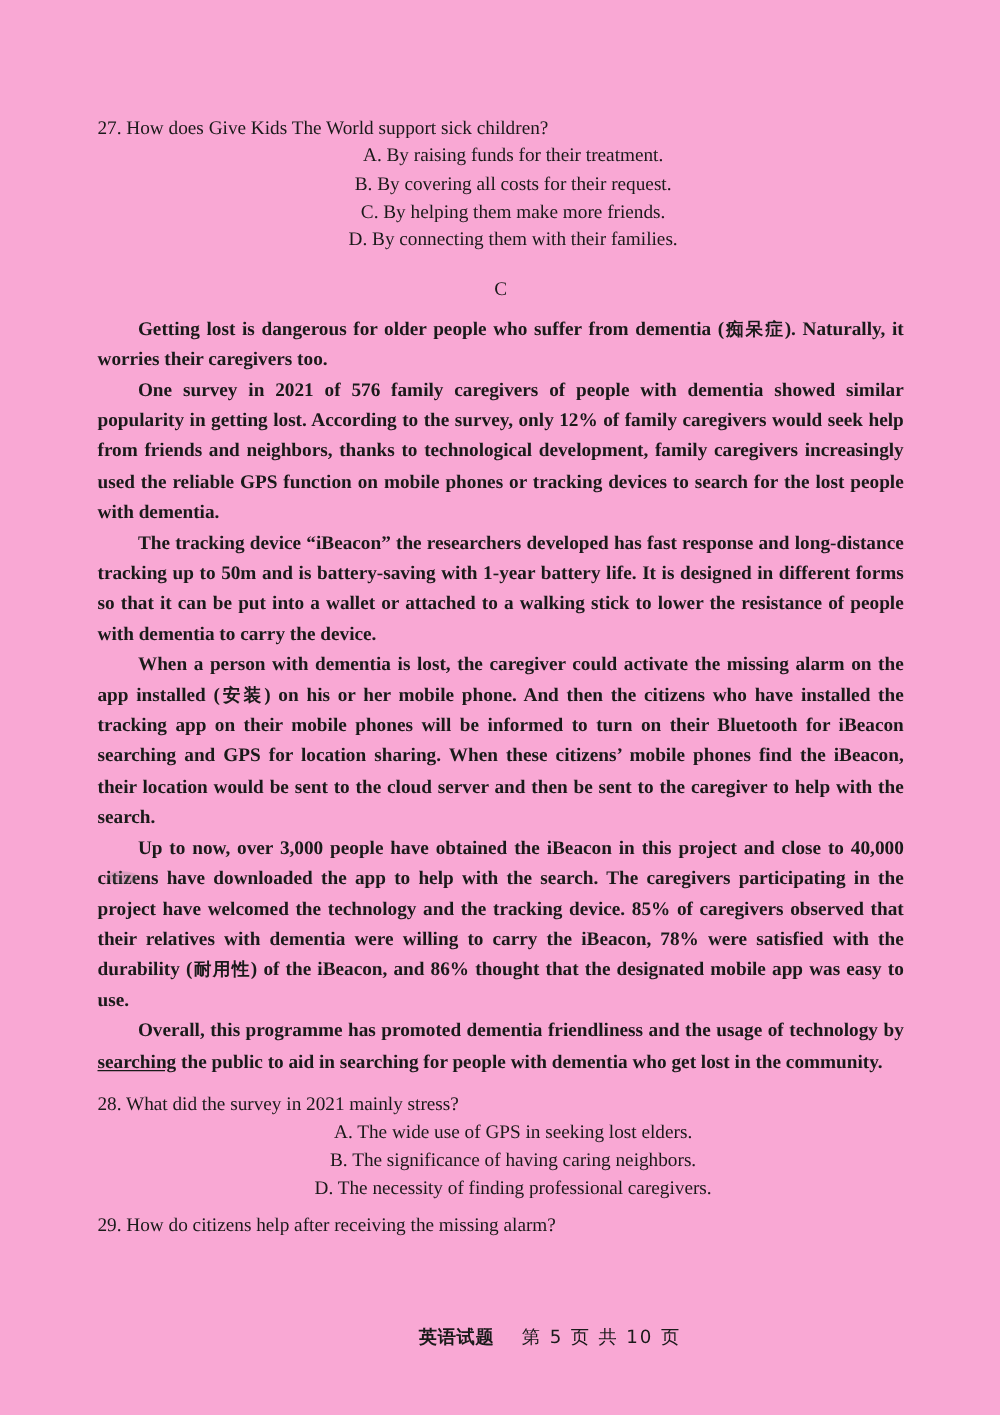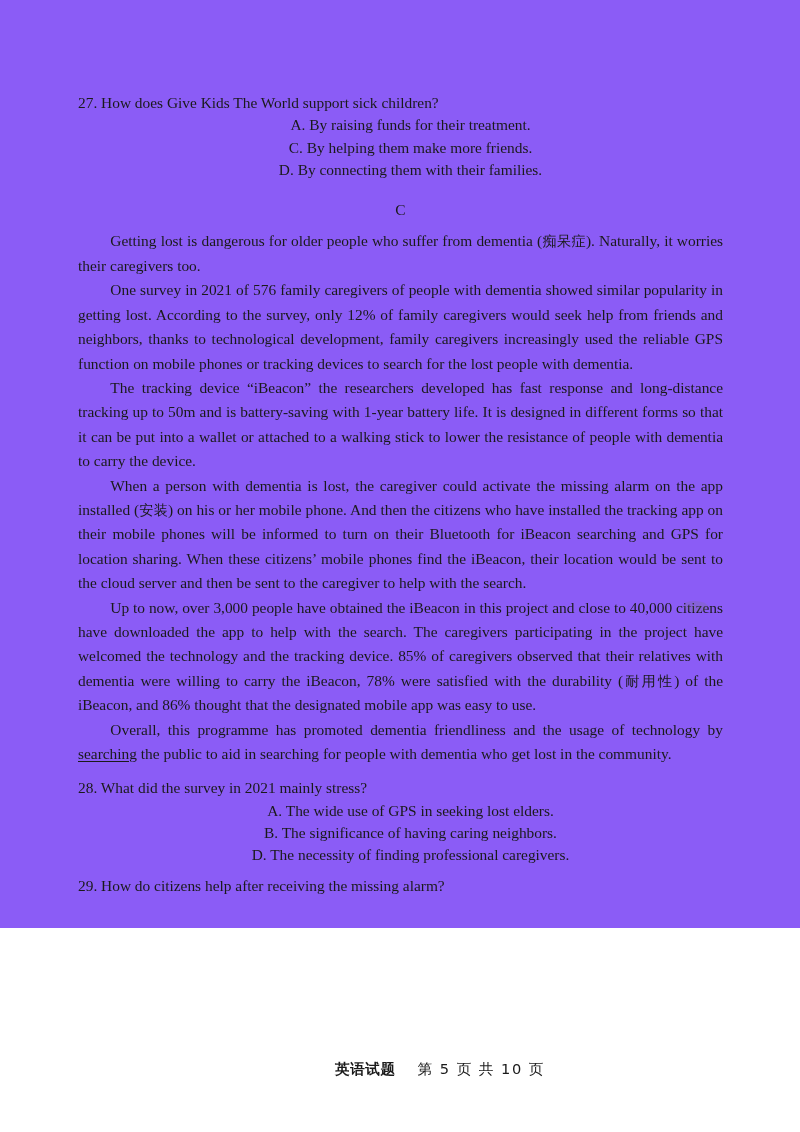--- a/index.html
+++ b/index.html
@@ -14,22 +14,22 @@
     font-family: "Liberation Serif", "DejaVu Serif", serif;
     color: #1a1a1a;
     overflow: hidden;
   }
 
   .page {
     position: absolute;
     left: 0;
     top: 0;
     width: 800px;
-    height: 928px;
-    background: #8b5cf6;
+    height: 1132px;
+    background: #f9a8d4;
   }
 
   .content {
     position: absolute;
     left: 78px;
     top: 92px;
     width: 645px;
   }
 
   
@@ -71,20 +71,21 @@
     font-size: 15.4px;
     line-height: 24.4px;
     text-align: justify;
     text-justify: inter-word;
     text-indent: 2.1em;
     margin: 0;
     hyphens: none;
   }
   .para.lastline-left {
     text-align-last: left;
+    font-weight: bold;
   }
 
   .u { text-decoration: underline; text-underline-offset: 2px; }
 
   .cjk {
     font-family: "DejaVu Sans", "Liberation Sans", sans-serif;
     font-size: 14.2px;
   }
 
   
@@ -130,20 +131,21 @@
 </head>
 <body>
 
 <div class="page">
   <div class="content">
 
     <div class="question">
       <p class="q-stem">27. How does Give Kids The World support sick children?</p>
       <ul class="q-options">
         <li class="q-option">A. By raising funds for their treatment.</li>
+        <li class="q-option">B. By covering all costs for their request.</li>
         <li class="q-option">C. By helping them make more friends.</li>
         <li class="q-option">D. By connecting them with their families.</li>
       </ul>
     </div>
 
     <div class="spacer-sm"></div>
 
     <p class="section-letter">C</p>
 
     <div class="spacer-xs"></div>

